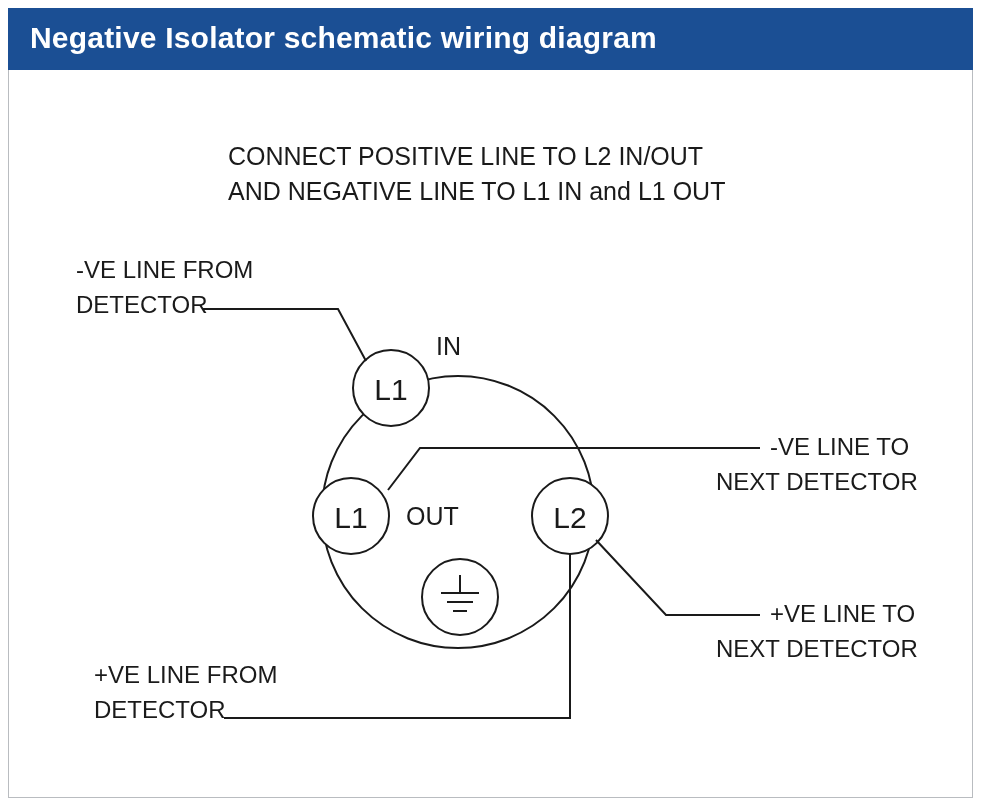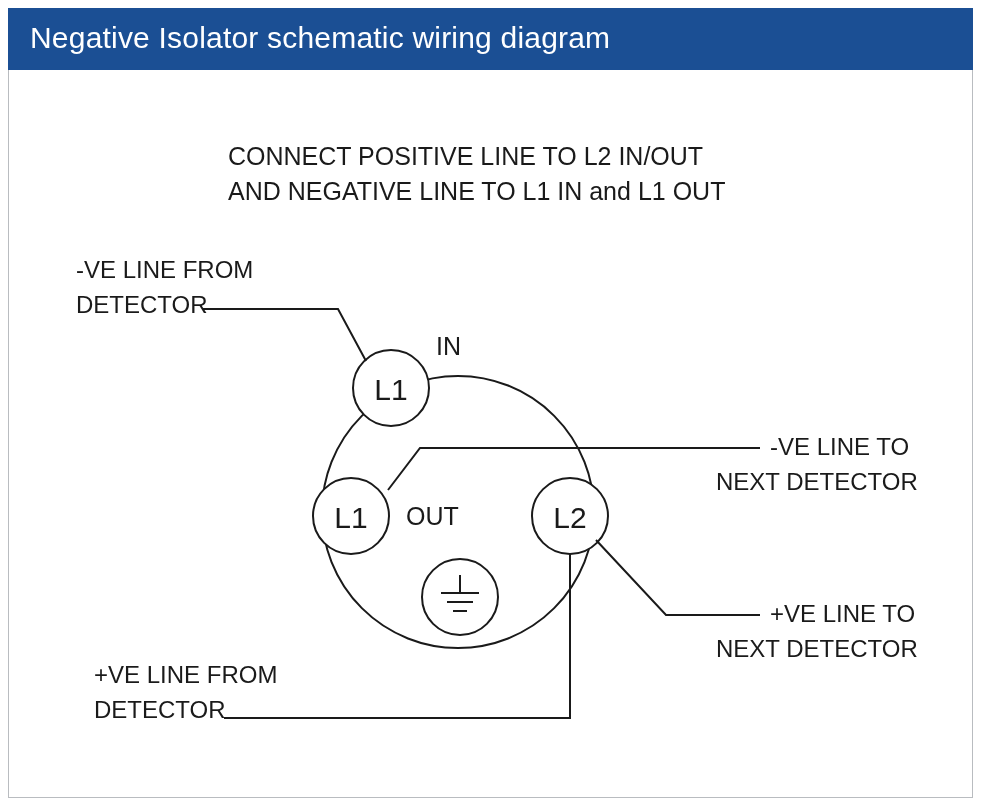--- a/index.html
+++ b/index.html
@@ -34,21 +34,21 @@
     height: 62px;
     background: #1b4f94;
     box-sizing: border-box;
   }
   .title-text {
     position: absolute;
     left: 22px;
     top: 13px;
     color: #ffffff;
     font-size: 30px;
-    font-weight: normal;
+    font-weight: bold;
     letter-spacing: 0.2px;
     white-space: nowrap;
   }
   .diagram-area {
     position: absolute;
     left: 8px;
     top: 70px;
     width: 824px;
     height: 728px;
   }

